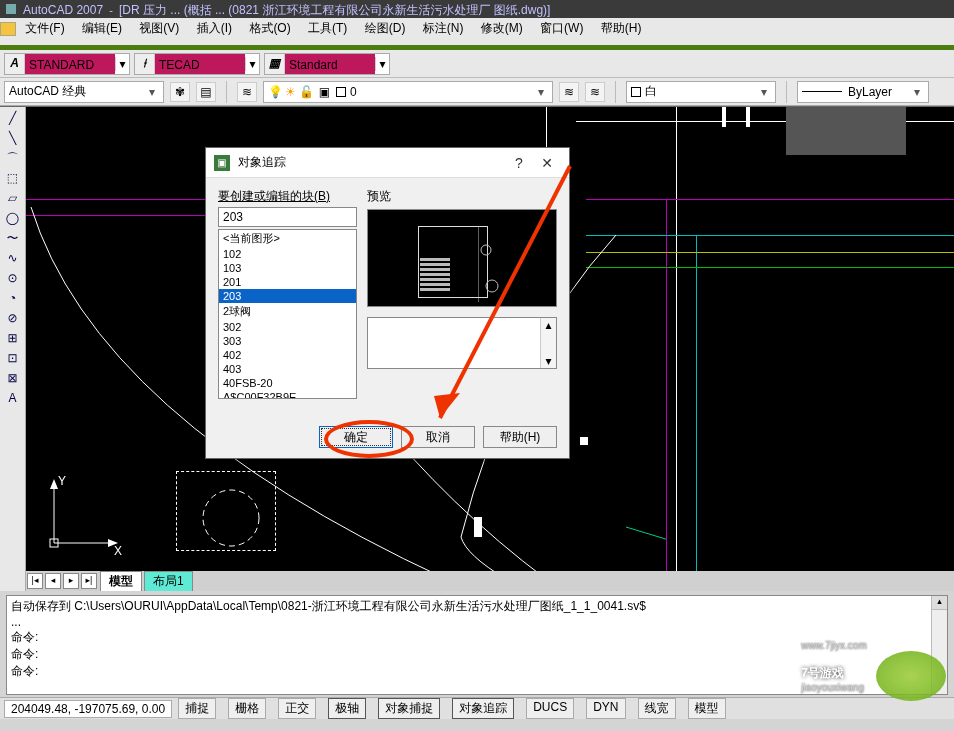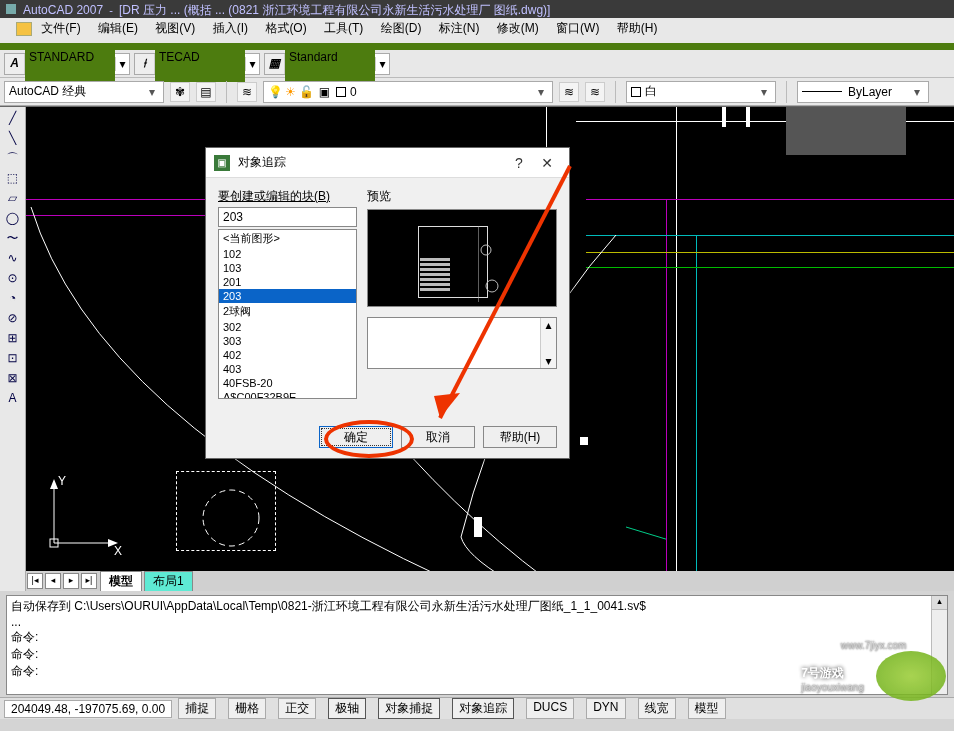--- a/index.html
+++ b/index.html
@@ -1,28 +1,28 @@
 <!DOCTYPE html>
 <html><head>
 <meta charset="utf-8">
 <style>
   * { box-sizing: border-box; margin: 0; padding: 0; font-family: "Microsoft YaHei", SimSun, sans-serif; font-size: 12px; }
   body { background: #d4d4d4; width: 954px; height: 731px; overflow: hidden; position: relative; }
 
   .titlebar { background: #3a3a3a; color: #c0c0ff; height: 18px; padding: 2px 6px; font-size: 11px; overflow:hidden; white-space:nowrap; }
   .titlebar .ticon { display:inline-block; width:10px; height:10px; background:#7aa; margin-right:4px; }
 
-  .menubar { background: #e8e8e8; height: 32px; padding: 2px 16px; border-bottom:7px solid #4d7c0f; }
+  .menubar { background: #e8e8e8; height: 32px; padding: 2px 0; border-bottom:5px solid #4d7c0f; }
   .menubar .micon { display:inline-block; width:16px; height:14px; background:#f5c242; border:1px solid #aa7; margin-right:6px; vertical-align:middle; }
   .menubar span.mitem { margin-right: 14px; cursor:default; }
 
   .toolbar1 { background: #e8e8e8; height: 28px; display:flex; align-items:center; padding:0 4px; gap:4px; border-bottom:1px solid #bbb; }
   .tstyle { display:flex; align-items:center; border:1px solid #aaa; background:#fff; height:22px; }
   .tstyle .ticon { width:20px; height:20px; background:#eee; border-right:1px solid #ccc; text-align:center; font-style:italic; font-weight:bold; line-height:18px; }
-  .tstyle select, .tstyle .sel { border:none; height:36px; width:90px; padding:4px 4px; background:#4d7c0f; }
+  .tstyle select, .tstyle .sel { border:none; height:20px; width:90px; padding:4px 4px; background:#be185d; }
   .tstyle .dd { width:14px; text-align:center; border-left:1px solid #ccc; }
 
   .toolbar2 { background:#e8e8e8; height:28px; display:flex; align-items:center; padding:0 4px; gap:6px; border-bottom:1px solid #aaa; }
   .combo { border:1px solid #aaa; background:#fff; height:22px; display:flex; align-items:center; padding:0 4px; }
   .combo .dd { width:14px; text-align:center; color:#555; margin-left:4px; }
   .iconbtn { width:20px; height:20px; border:1px solid #ccc; background:#f4f4f4; display:inline-flex; align-items:center; justify-content:center; }
   .sep { width:1px; height:22px; background:#bbb; margin:0 4px; }
   .bulb { color:#f5c242; }
 
   .workarea { position:relative; height:485px; display:flex; border-top:1px solid #666; }
@@ -73,21 +73,21 @@
   .cmdpanel .scr .sbtn { height:14px; text-align:center; font-size:9px; background:#ddd; border-bottom:1px solid #bbb; }
 
   .status { height:22px; background:#e0e0e0; display:flex; align-items:center; padding:0 4px; gap:2px; border-top:1px solid #aaa; font-size:11px; }
   .status .coord { border:1px solid #aaa; background:#fff; padding:1px 6px; margin-right:4px; }
   .status .sbtn { border:1px solid #aaa; padding:1px 6px; background:#efefef; }
   .status .sbtn.active { border:1px solid #555; }
 
   .watermark { position:absolute; right:8px; bottom:30px; z-index:30; opacity:.85; pointer-events:none; }
   .watermark .wm-logo { width:70px; height:50px; background:radial-gradient(#9c3,#6a1); border-radius:50%; float:right; }
   .watermark .wm-txt { color:#fff; font-size:20px; font-weight:bold; text-shadow:0 0 4px #000; }
-  .watermark .wm-sub { color:#ccc; font-size:10px; text-shadow:0 0 2px #000; text-align:center; }
+  .watermark .wm-sub { color:#ccc; font-size:10px; text-shadow:0 0 2px #000; text-align:left; }
 
   
   .preview .p1 { position:absolute; left:50px; top:16px; width:70px; height:72px; border:1px solid #ddd; }
   .preview .p2 { position:absolute; left:52px; bottom:8px; width:30px; height:40px; }
   .preview .p2 .bar { height:3px; margin-bottom:2px; background:#bbb; }
 </style>
 </head>
 <body>
 
 <div class="titlebar">

